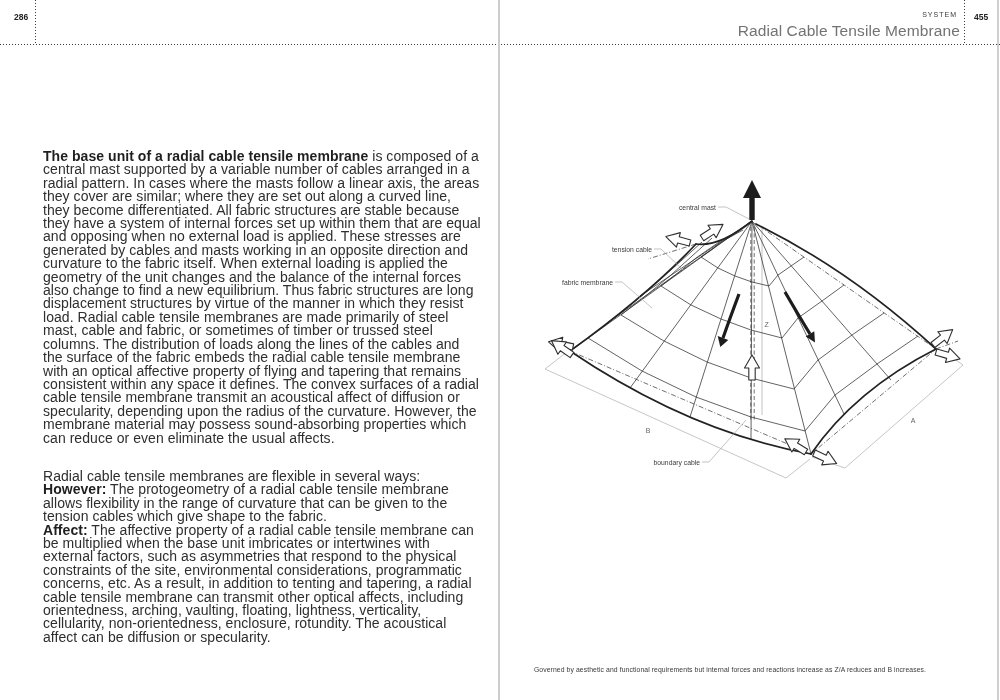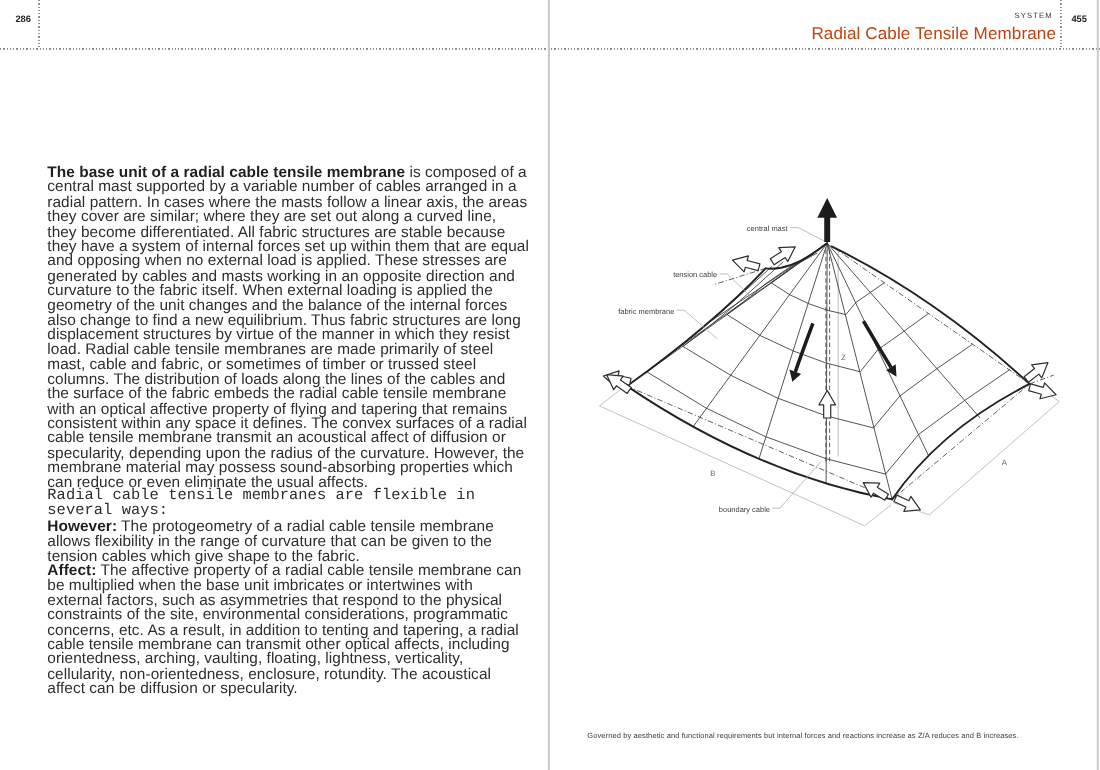--- a/index.html
+++ b/index.html
@@ -11,26 +11,26 @@
   .h-dotted{position:absolute;left:0;top:44px;width:1000px;height:1px;
     background-image:repeating-linear-gradient(90deg,#3a3a3a 0 1.1px,transparent 1.1px 3px);}
   .v-dotted{position:absolute;top:0;height:44px;width:1px;
     background-image:repeating-linear-gradient(180deg,#3a3a3a 0 1.1px,transparent 1.1px 3px);}
   .v-dotted.left{left:35px;} .v-dotted.right{left:964px;}
   .center-divider{position:absolute;left:498px;top:0;width:2px;height:700px;background:#cccccc;}
   .right-edge{position:absolute;left:997px;top:0;width:1.5px;height:700px;background:#cfcfcf;}
   .pagenum{position:absolute;top:12px;font-size:8.5px;font-weight:bold;color:#222;}
   .pagenum.left{left:14px;} .pagenum.right{left:974px;}
   .kicker{position:absolute;top:11px;right:43px;font-size:7px;letter-spacing:1px;color:#3a3a3a;}
-  .spread-title{position:absolute;top:22px;right:40px;font-size:15.5px;color:#c2410c;letter-spacing:.1px;text-align:right;}
+  .spread-title{position:absolute;top:22px;right:40px;font-size:15.5px;color:#737373;letter-spacing:.1px;text-align:right;}
   
   .body-text{position:absolute;left:43px;top:150px;width:438px;
     font-size:14px;line-height:13.4px;color:#2e2e2e;letter-spacing:.05px;}
   .body-text p{margin:0;}
-  .body-text .intro{margin-top:0;font-family:Liberation Mono, monospace;}
+  .body-text .intro{margin-top:25px;}
   .body-text b{font-weight:bold;color:#1f1f1f;}
   
   .diagram{position:absolute;left:530px;top:170px;width:460px;height:320px;}
   .caption{position:absolute;left:505px;top:666px;width:450px;text-align:center;
     font-size:6.8px;color:#3a3a3a;letter-spacing:.1px;}
   svg .lbl{font-family:"Liberation Sans",sans-serif;font-size:6.8px;fill:#3c3c3c;}
   svg .dim{font-family:"Liberation Sans",sans-serif;font-size:7px;fill:#666;}
 </style>
 </head>
 <body>

